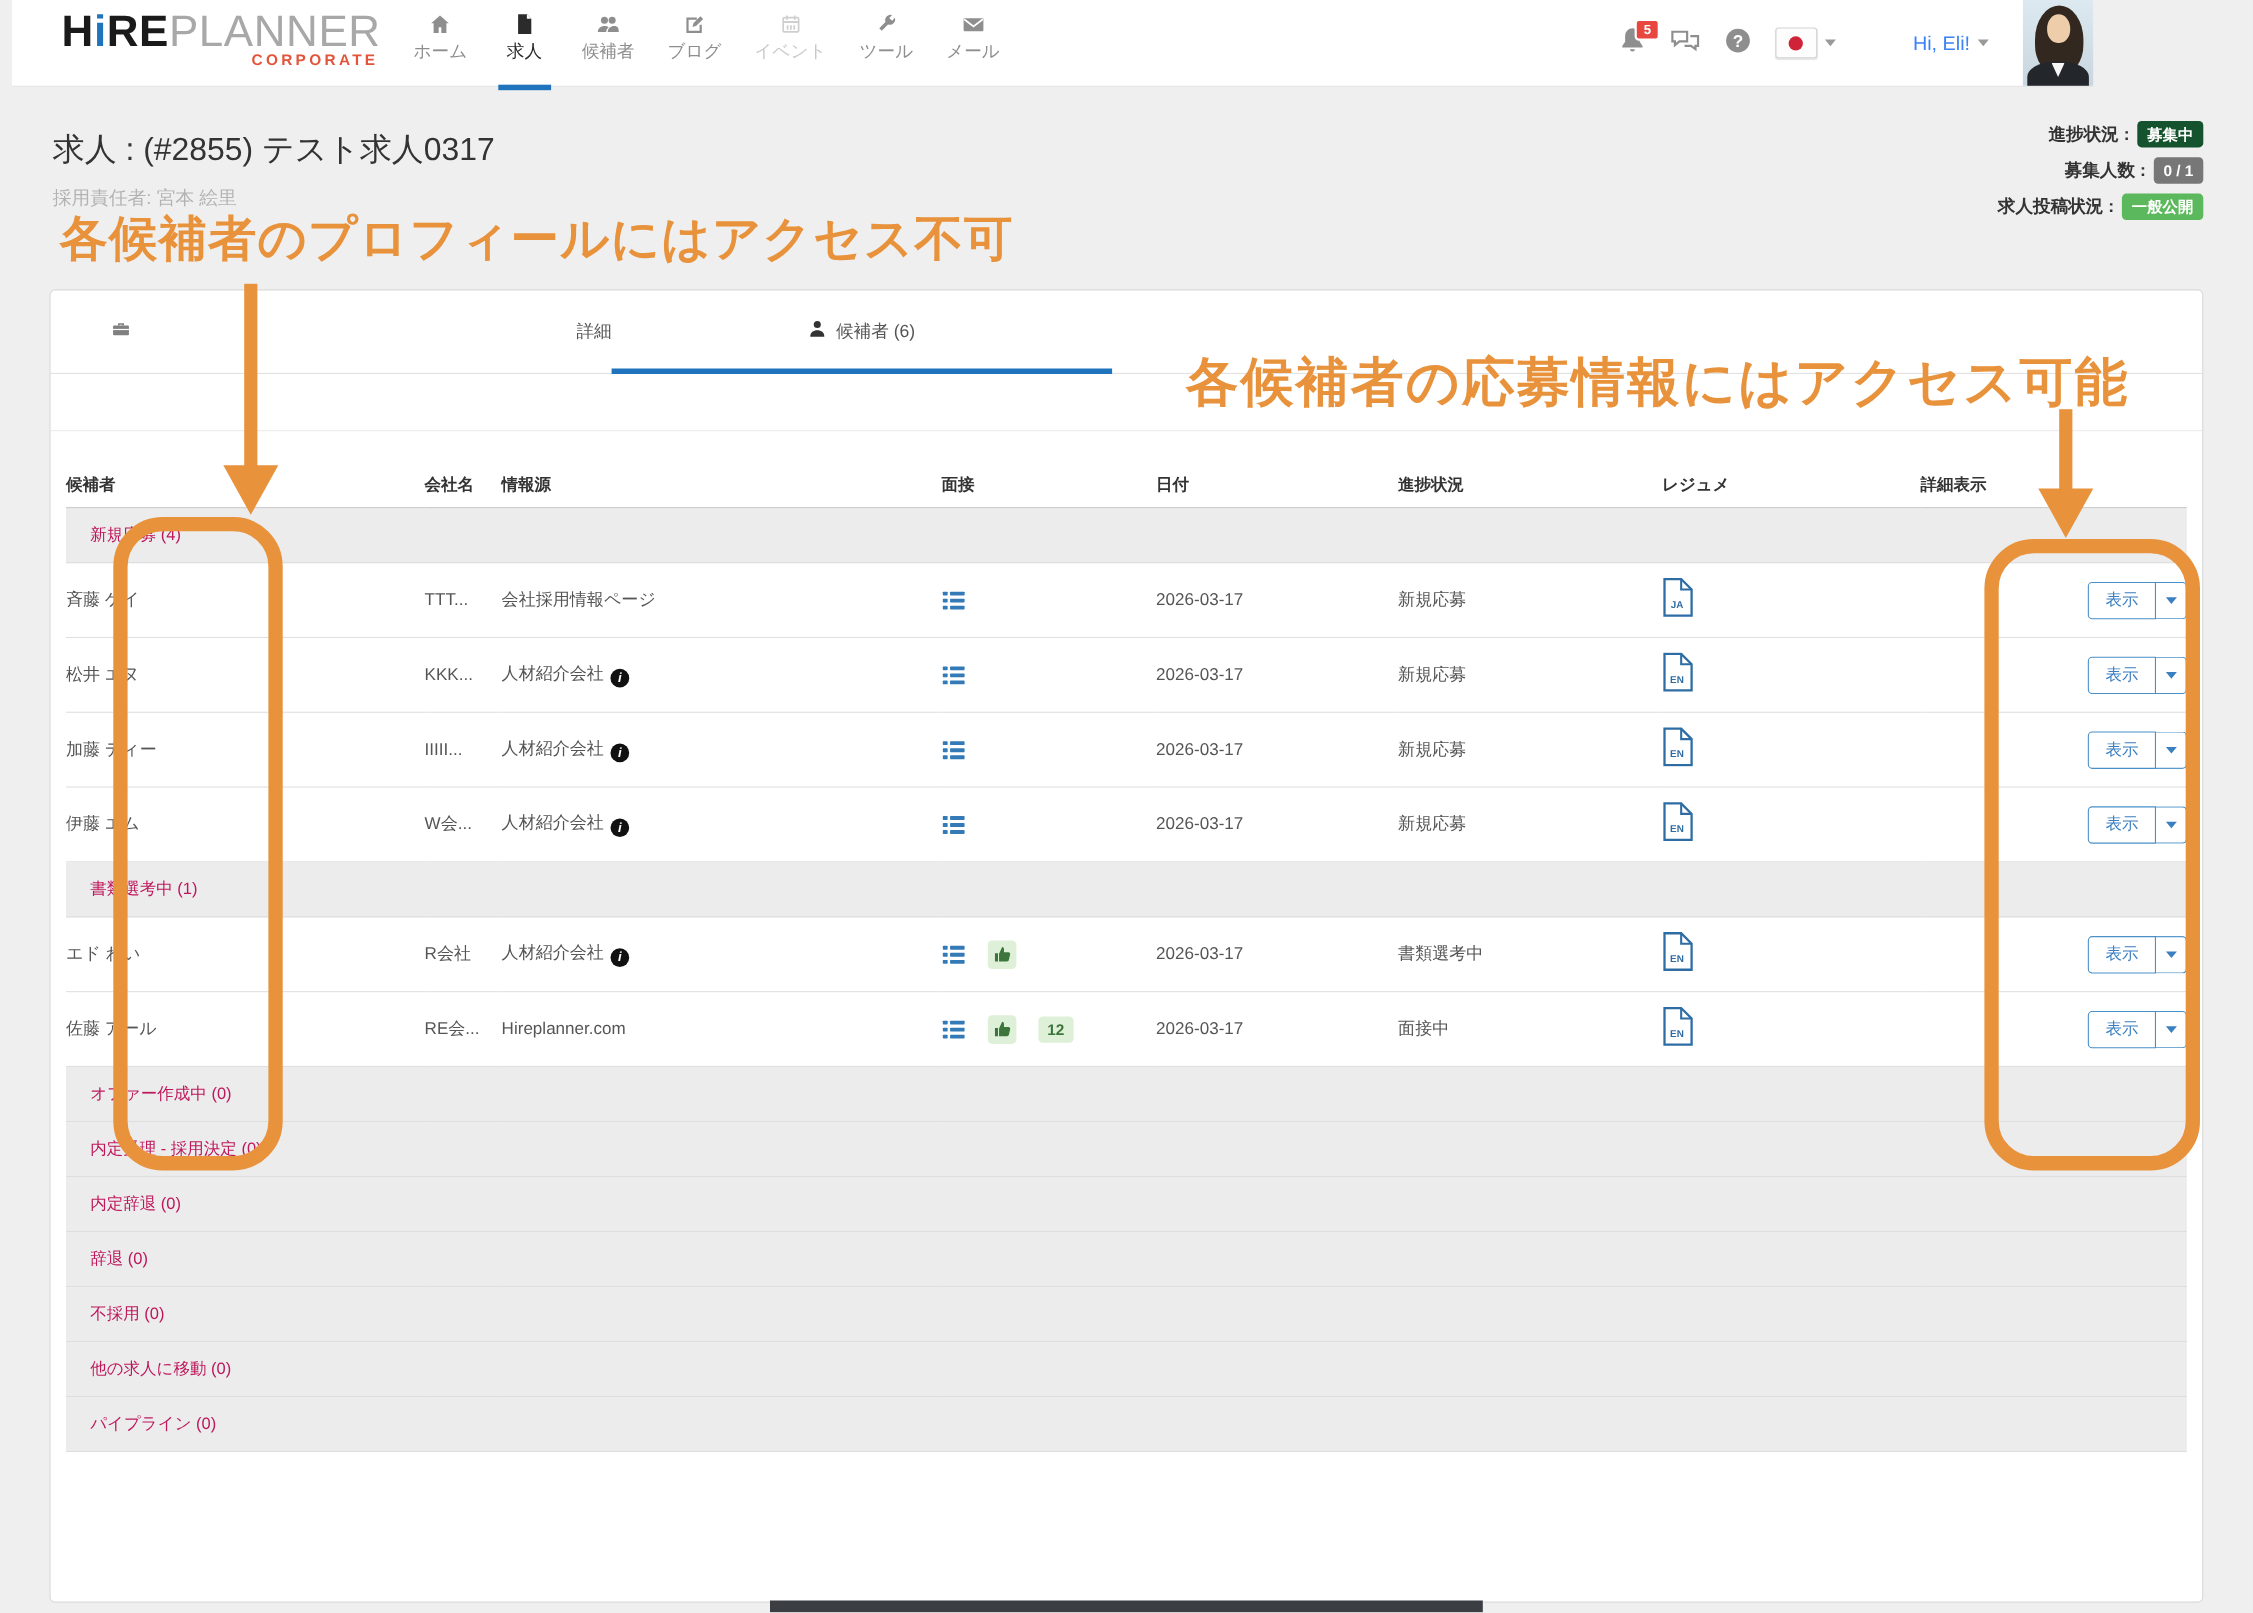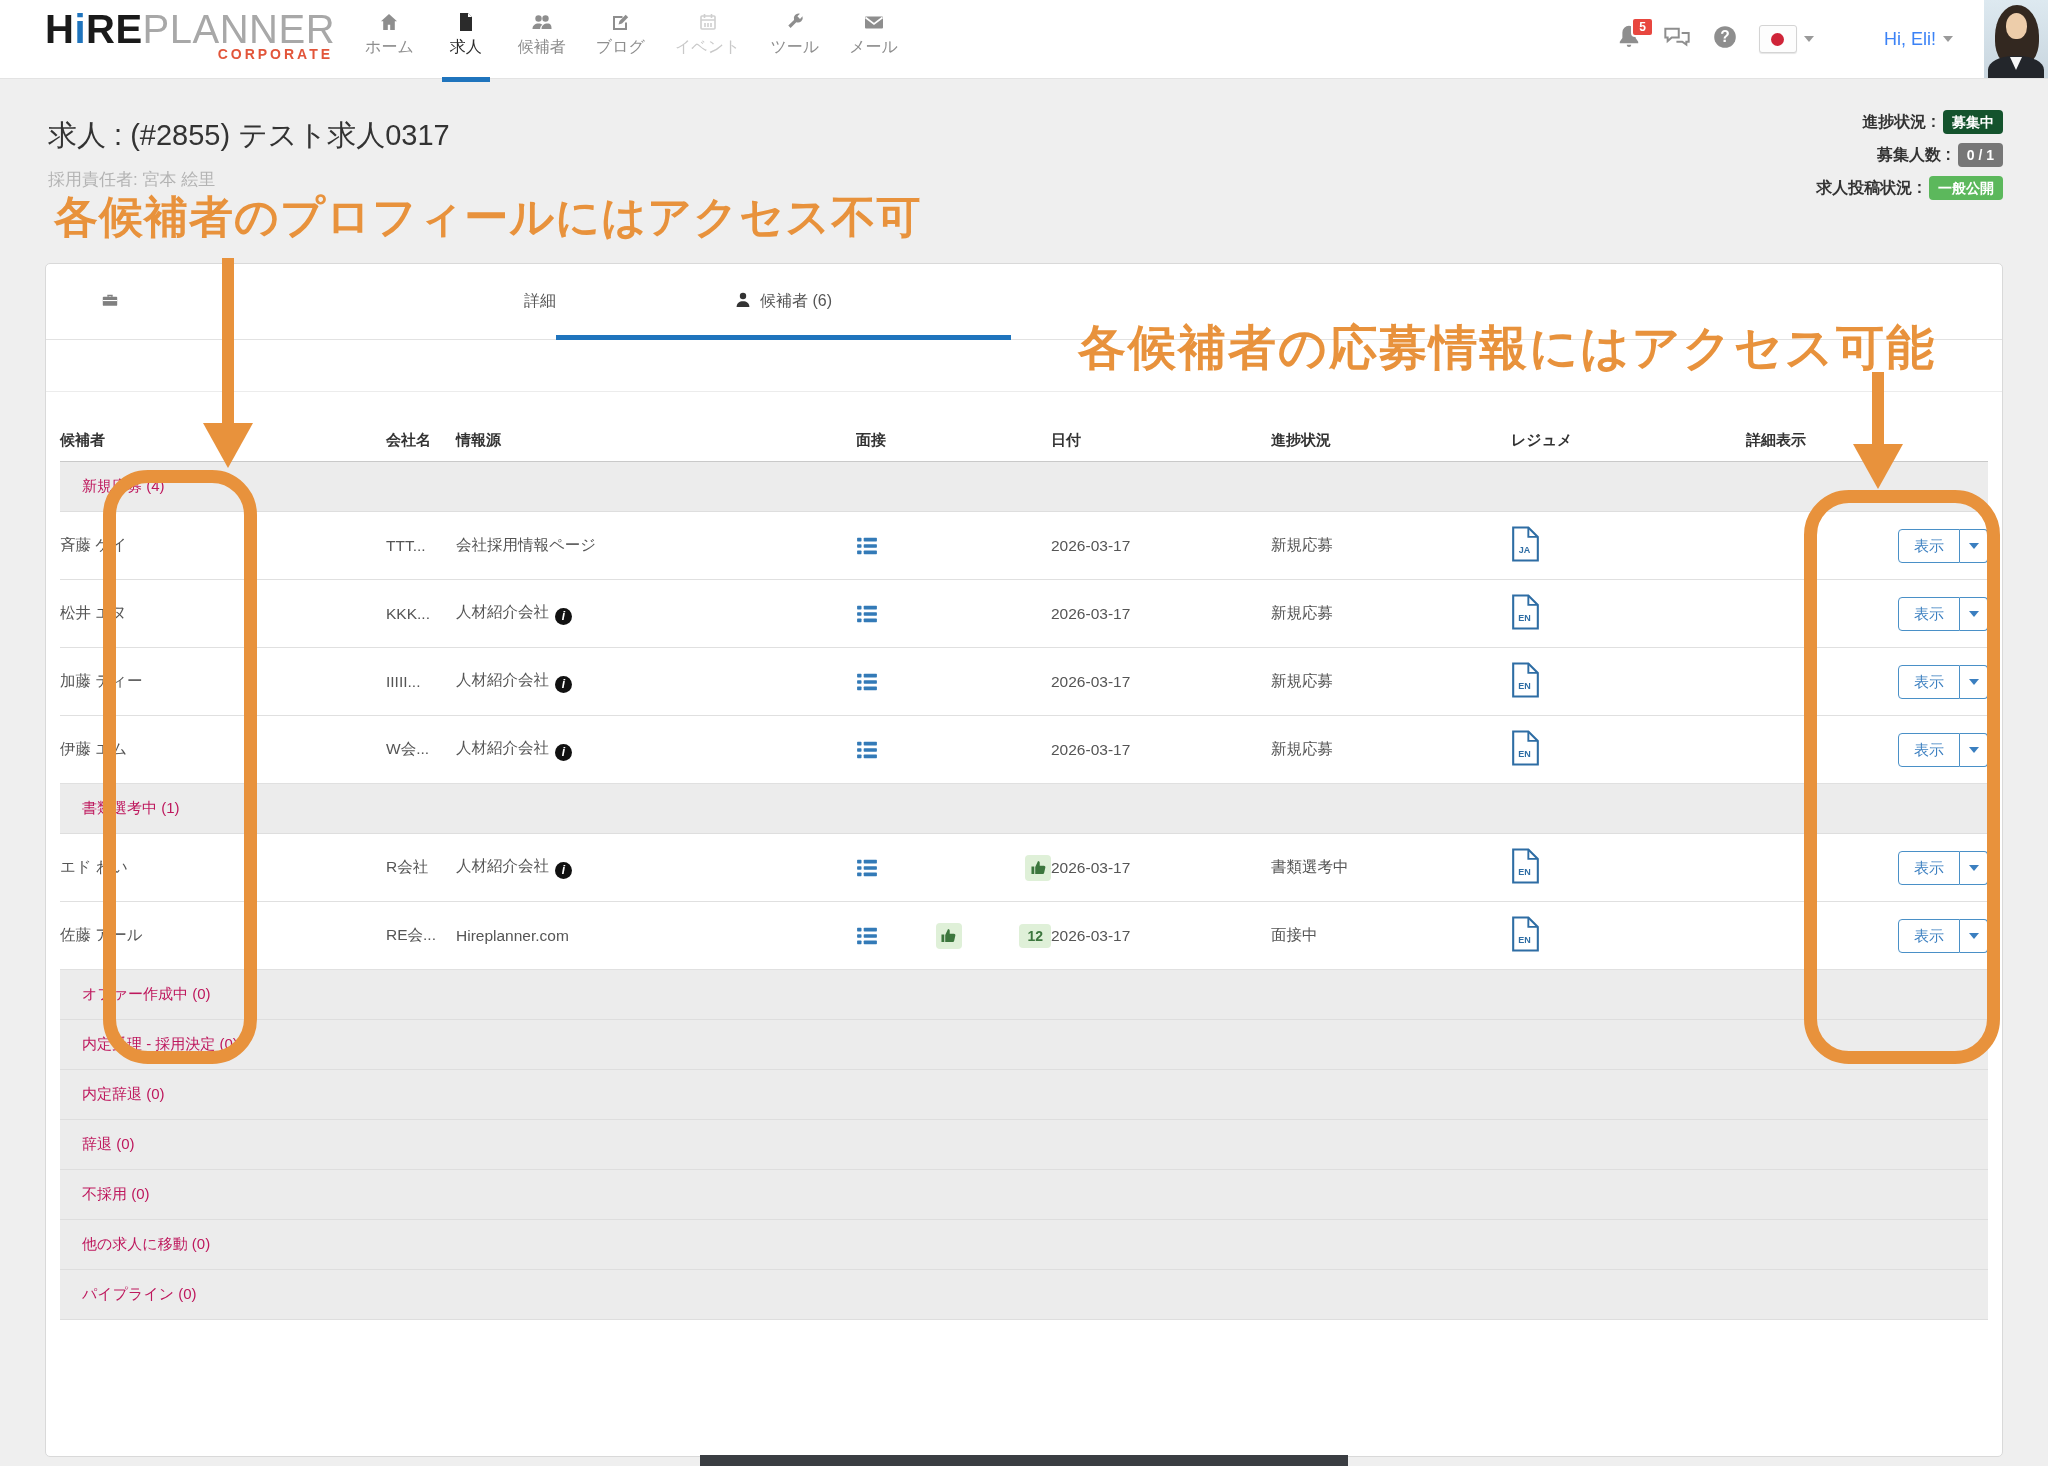--- a/index.html
+++ b/index.html
@@ -1,20 +1,20 @@
 <!DOCTYPE html>
 <html style="--accent: #e8923c;"><head>
 <meta charset="utf-8">
 <style>
   html,body{margin:0;padding:0;}
   body{background:#e4e4e4;font-family:"Liberation Sans","DejaVu Sans",sans-serif;}
   .screen{position:relative;width:2048px;height:1466px;background:#efefef;overflow:hidden;}
 
   
-  .navbar{position:absolute;left:0;top:0;width:2048px;height:78px;background:#fff;border-bottom:1px solid #e3e3e3;}
+  .navbar{position:absolute;left:11px;top:0;width:1892px;height:78px;background:#fff;border-bottom:1px solid #e3e3e3;}
   .logo{position:absolute;left:45px;top:8px;cursor:pointer;}
   .logo-main{font-size:40px;line-height:42px;letter-spacing:.5px;}
   .lg-b{font-weight:800;color:#1a1a1a;}
   .lg-i{font-weight:800;color:#1f74bd;}
   .lg-l{font-weight:300;color:#a8a8a8;}
   .logo-sub{text-align:right;font-size:14px;font-weight:bold;color:#e2553a;letter-spacing:3px;margin-top:-4px;padding-right:2px;}
 
   .main-nav{position:absolute;left:365px;top:12px;display:flex;gap:30px;height:66px;}
   .nav-item{position:relative;display:flex;flex-direction:column;align-items:center;gap:5px;min-width:44px;cursor:pointer;padding-bottom:8px;}
   .nav-item .nav-label{font-size:16px;color:#8e8e8e;white-space:nowrap;}
@@ -56,21 +56,21 @@
   
   table.cand{position:absolute;left:14px;top:155px;width:1928px;border-collapse:collapse;table-layout:fixed;}
   table.cand th{height:42px;font-size:15px;font-weight:bold;color:#333;text-align:left;vertical-align:middle;border-bottom:1px solid #c9c9c9;padding:0;}
   th.h-name{padding-left:45px;}
   th.h-action{text-align:right;padding-right:22px;}
   tr.group td{height:47px;background:#ececec;font-size:15px;font-weight:normal;color:#be185d;padding-left:22px;border-bottom:1px solid #dedede;}
   tr.cand-row td{height:67px;font-size:15.5px;color:#555;border-bottom:1px solid #e0e0e0;padding:0;vertical-align:middle;}
   td.c-name{padding-left:70px;}
   td.c-action{text-align:right;padding-right:18px;}
   .info-dot{display:inline-block;width:17px;height:17px;background:#111;color:#fff;border-radius:50%;font-size:12px;font-weight:bold;text-align:center;line-height:17px;margin-left:6px;vertical-align:-3px;font-style:italic;cursor:pointer;}
-  .iv-wrap{display:flex;align-items:center;gap:20px;justify-content:space-between;}
+  .iv-wrap{display:flex;align-items:center;gap:20px;}
   .like-badge{display:inline-flex;align-items:center;justify-content:center;width:26px;height:26px;background:#dff0d8;border-radius:4px;}
   .like-count{display:inline-block;background:#dff0d8;color:#3c763d;font-size:14px;font-weight:bold;padding:4px 8px;border-radius:4px;line-height:16px;}
   .resume-btn{display:inline-block;cursor:pointer;line-height:0;}
   .split-btn{display:inline-flex;vertical-align:middle;}
   .split-main{border:1.5px solid #4a90c7;border-radius:4px 0 0 4px;background:#fff;color:#3b7fc0;font-size:15px;padding:7px 15px;line-height:18px;cursor:pointer;}
   .split-caret{border:1.5px solid #4a90c7;border-left:none;border-radius:0 4px 4px 0;background:#fff;width:27px;display:flex;align-items:center;justify-content:center;cursor:pointer;}
   .split-caret i{width:0;height:0;border-left:5px solid transparent;border-right:5px solid transparent;border-top:6px solid #3b7fc0;}
 
   
   .anno{position:absolute;z-index:60;pointer-events:none;color:var(--accent);}

